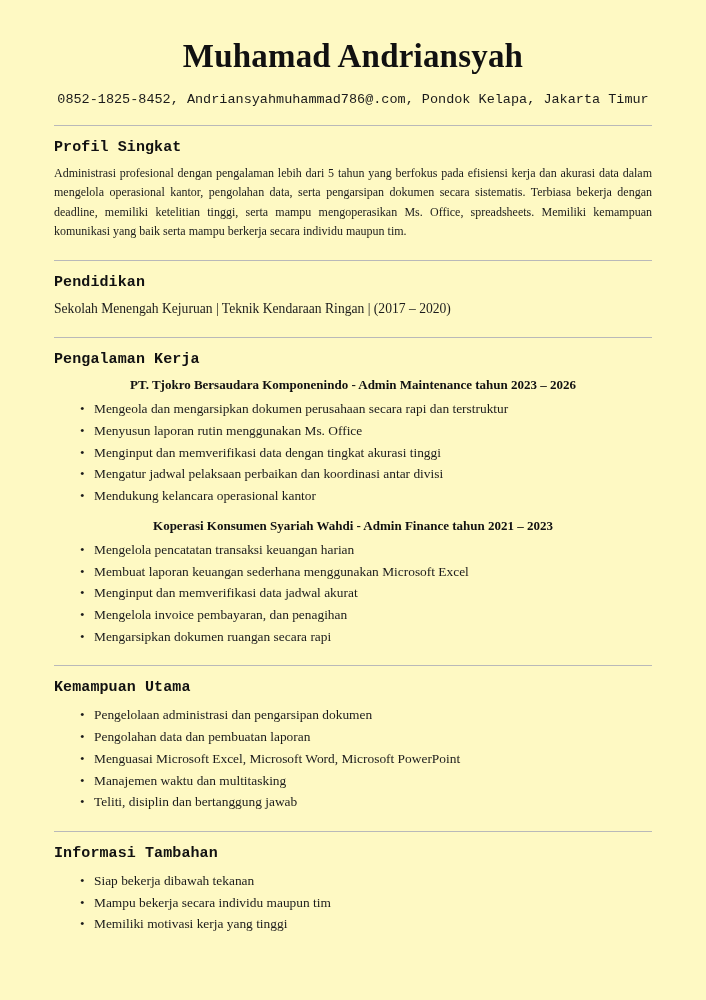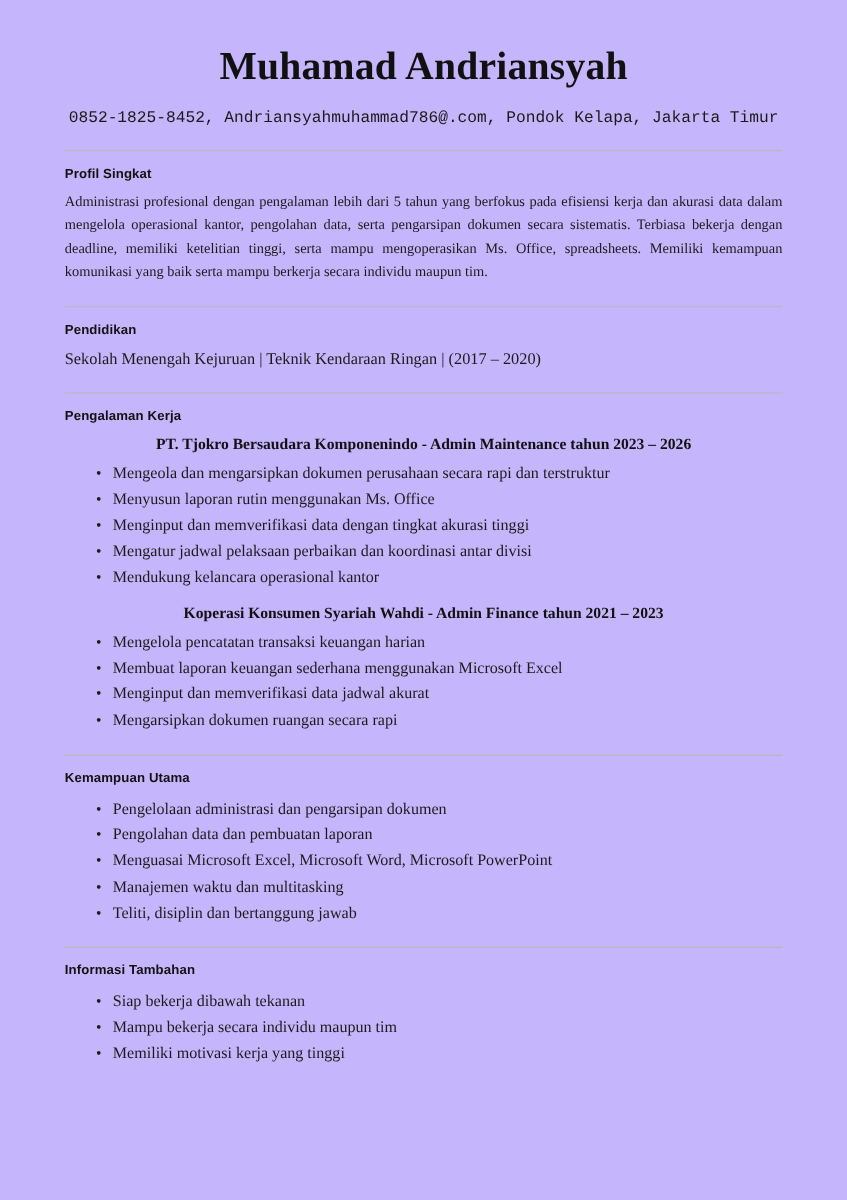--- a/index.html
+++ b/index.html
@@ -9,21 +9,21 @@
   }
   body {
     width: 706px;
     height: 1000px;
     overflow: hidden;
     font-family: "Liberation Serif", serif;
   }
   .page {
     width: 706px;
     min-height: 1000px;
-    background: #c4b5fd;
+    background: #fef9c3;
     box-sizing: border-box;
     padding: 30px 54px 0 54px;
     position: relative;
   }
   .name {
     text-align: center;
     font-family: "Liberation Serif", serif;
     font-weight: bold;
     font-size: 33px;
     letter-spacing: 0.2px;
@@ -41,23 +41,23 @@
   }
   .rule {
     border: 0;
     border-top: 1px solid #b9b9b9;
     margin: 18px 0 0 0;
   }
   .section {
     margin-top: 0;
   }
   .section-title {
-    font-family: Liberation Sans, sans-serif;
+    font-family: Liberation Mono, monospace;
     font-weight: bold;
-    font-size: 11px;
+    font-size: 15px;
     color: #111111;
     margin: 13px 0 8px 0;
     letter-spacing: 0.1px;
   }
   .para {
     font-size: 12px;
     line-height: 1.62;
     color: #1b1b1b;
     text-align: justify;
     margin: 0 0 10px 0;
@@ -138,20 +138,21 @@
         <li>Mendukung kelancara operasional kantor</li>
       </ul>
     </div>
 
     <div class="job-block">
       <div class="job-title">Koperasi Konsumen Syariah Wahdi - Admin Finance tahun 2021 – 2023</div>
       <ul class="bullets">
         <li>Mengelola pencatatan transaksi keuangan harian</li>
         <li>Membuat laporan keuangan sederhana menggunakan Microsoft Excel</li>
         <li>Menginput dan memverifikasi data jadwal akurat</li>
+        <li>Mengelola invoice pembayaran, dan penagihan</li>
         <li>Mengarsipkan dokumen ruangan secara rapi</li>
       </ul>
     </div>
   </div>
 
   <hr class="rule">
 
   <div class="section">
     <div class="section-title">Kemampuan Utama</div>
     <ul class="bullets">

